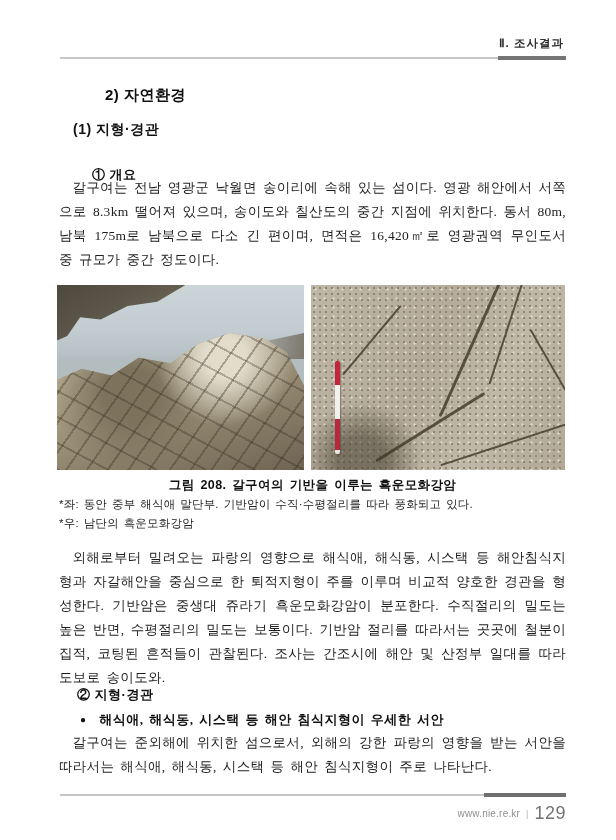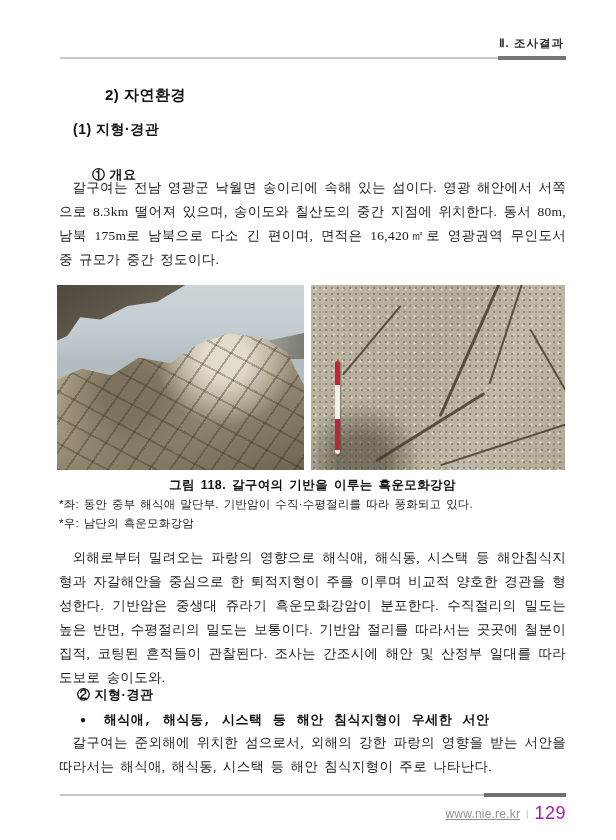--- a/index.html
+++ b/index.html
@@ -19,21 +19,21 @@
   .header-rule-dark  { position:absolute; top:56px; left:498px; width:68px; height:4px; background:#757575; }
 
   
   .h1 { position:absolute; top:86px;  left:65px; font-family:"Liberation Sans", sans-serif; font-weight:bold; font-size:15px; color:#101010; letter-spacing:0.5px;margin-left:40px; }
   .h2 { position:absolute; top:121px; left:73px; font-family:"Liberation Sans", sans-serif; font-weight:bold; font-size:14px; color:#101010; letter-spacing:0.5px;text-align:center; }
   .h3 { position:absolute; top:166px; left:92px; font-family:"Liberation Sans", sans-serif; font-weight:bold; font-size:13px; color:#101010; letter-spacing:0.5px; }
   .h4 { position:absolute; top:686px; left:77px; font-family:"Liberation Sans", sans-serif; font-weight:bold; font-size:13px; color:#101010; letter-spacing:0.5px; }
 
   .bullet-line {
     position:absolute; top:711px; left:80px; right:50px;
-    font-family:Liberation Mono, monospace; font-weight:bold; font-size:13px; color:#101010;
+    font-family:Liberation Serif, serif; font-weight:bold; font-size:13px; color:#101010;
     letter-spacing:0.5px; word-spacing:2px;
   }
   .bullet-line .dot { font-size:10px; vertical-align:1px; margin-right:7px; }
 
   
   .para {
     position:absolute; left:59px; width:507px;
     font-size:13.5px; line-height:24px; text-align:justify;
     letter-spacing:0.3px; word-spacing:2.5px; word-break:break-all;
     text-indent:1em; color:#1d1d1d;
@@ -88,23 +88,23 @@
     font-family:"Liberation Sans", sans-serif; font-size:11.5px; color:#222222;
     letter-spacing:0.2px; word-spacing:1.5px; }
   .fig-note-1 { top:497px; }
   .fig-note-2 { top:516px; }
 
   
   .footer-rule-light { position:absolute; top:794px; left:60px; width:424px; height:2px; background:#c6c6c6; }
   .footer-rule-dark  { position:absolute; top:793px; left:484px; width:82px; height:4px; background:#6f6f6f; }
   .footer-meta { position:absolute; top:803px; right:50px; display:flex; align-items:center; gap:6px;
     font-family:"Liberation Sans", sans-serif; }
-  .footer-url { font-size:12px; color:#8f8f8f; letter-spacing:0.2px;text-decoration:underline; }
+  .footer-url { font-size:10px; color:#8f8f8f; letter-spacing:0.2px; }
   .footer-divider { font-size:9px; color:#b5b5b5; }
-  .footer-page { font-size:18px; color:#a21caf; letter-spacing:0.5px; }
+  .footer-page { font-size:18px; color:#737373; letter-spacing:0.5px; }
 </style>
 </head>
 <body>
 
 <div class="page">
 
   <div class="chapter-label">Ⅱ. 조사결과</div>
   <div class="header-rule-light"></div>
   <div class="header-rule-dark"></div>
 
@@ -124,21 +124,21 @@
       <div class="crack crack-1"></div>
       <div class="crack crack-2"></div>
       <div class="crack crack-3"></div>
       <div class="crack crack-4"></div>
       <div class="crack crack-5"></div>
       <div class="crack crack-6"></div>
       <div class="pen"></div>
     </div>
   </div>
 
-  <div class="fig-caption">그림 118. 갈구여의 기반을 이루는 흑운모화강암</div>
+  <div class="fig-caption">그림 208. 갈구여의 기반을 이루는 흑운모화강암</div>
   <div class="fig-note fig-note-1">*좌: 동안 중부 해식애 말단부. 기반암이 수직·수평절리를 따라 풍화되고 있다.</div>
   <div class="fig-note fig-note-2">*우: 남단의 흑운모화강암</div>
 
   <p class="para para-2">외해로부터 밀려오는 파랑의 영향으로 해식애, 해식동, 시스택 등 해안침식지형과 자갈해안을 중심으로 한 퇴적지형이 주를 이루며 비교적 양호한 경관을 형성한다. 기반암은 중생대 쥬라기 흑운모화강암이 분포한다. 수직절리의 밀도는 높은 반면, 수평절리의 밀도는 보통이다. 기반암 절리를 따라서는 곳곳에 철분이 집적, 코팅된 흔적들이 관찰된다. 조사는 간조시에 해안 및 산정부 일대를 따라 도보로 송이도와.</p>
 
   <div class="h4">② 지형·경관</div>
   <div class="bullet-line">
     <span class="dot">●</span>
     <span>해식애, 해식동, 시스택 등 해안 침식지형이 우세한 서안</span>
   </div>

